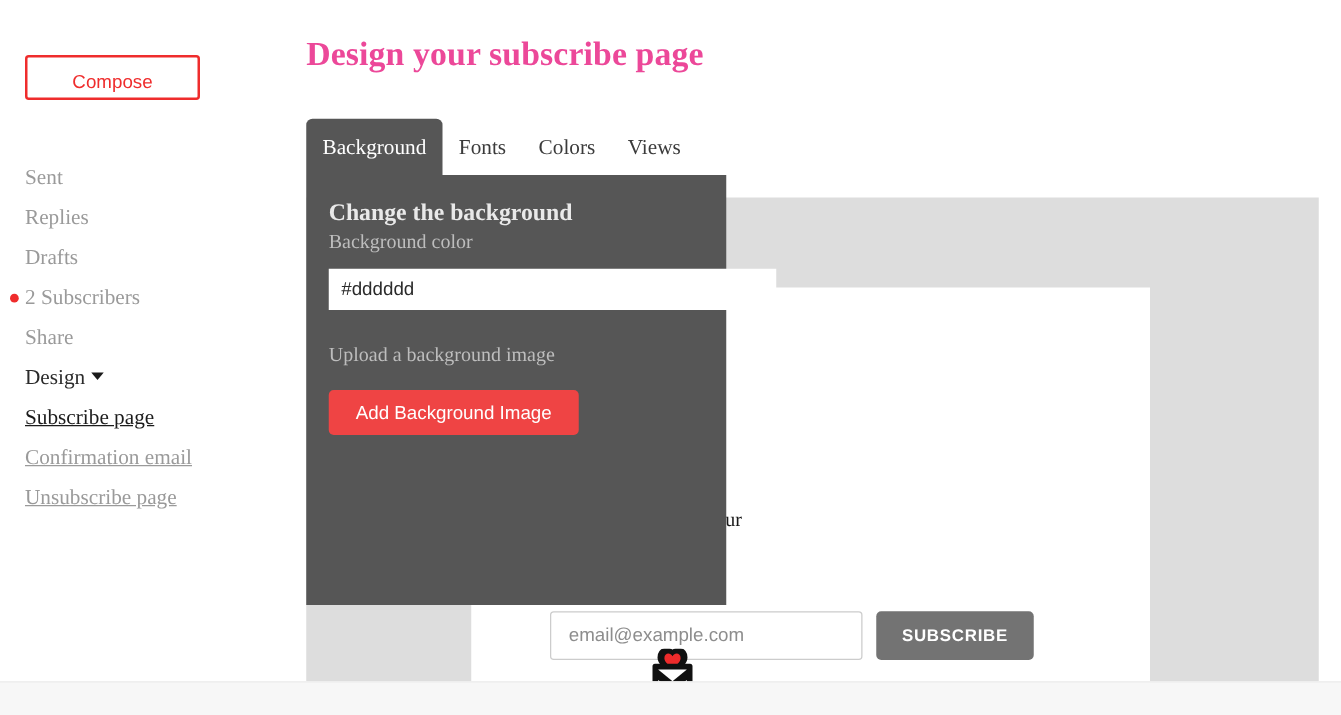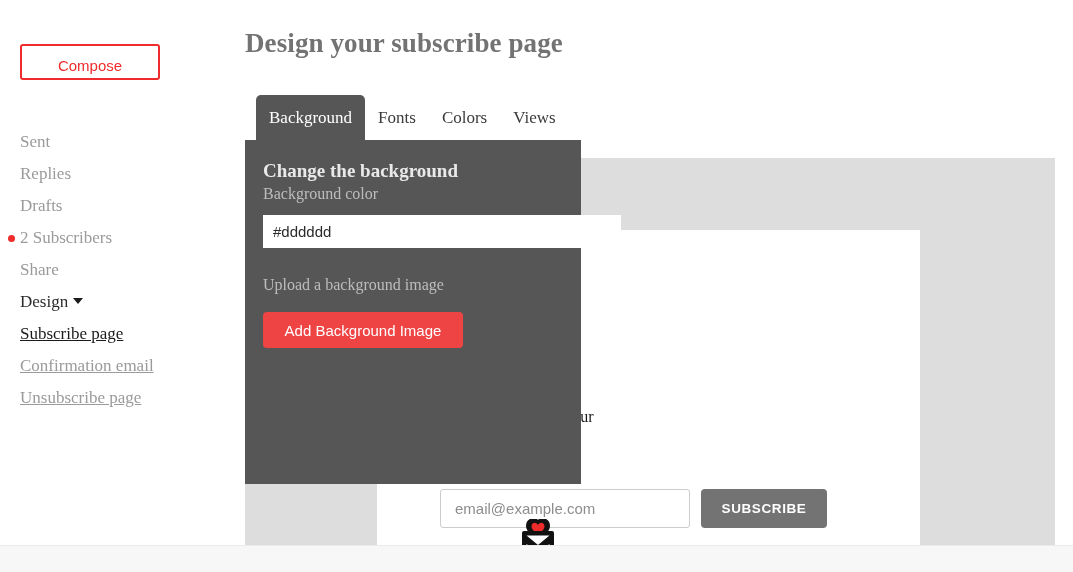--- a/index.html
+++ b/index.html
@@ -79,21 +79,21 @@
     border-top: 6px solid #1b1b1b;
   }
 
   
   #page-title {
     position: absolute;
     left: 245px;
     top: 10px;
     font-size: 27px;
     font-weight: bold;
-    color: #737373;
+    color: #ec4899;
     letter-spacing: 0.1px;
   }
 
   
   #preview-canvas {
     position: absolute;
     left: 245px;
     top: 158px;
     width: 810px;
     height: 387px;
@@ -186,21 +186,21 @@
   
   #design-panel {
     position: absolute;
     left: 245px;
     top: 95px;
     width: 336px;
     height: 389px;
   }
   #tab-strip {
     position: absolute;
-    left: 11px;
+    left: 0;
     top: 0;
     height: 45px;
     width: 336px;
     display: flex;
     align-items: flex-end;
   }
   .tab {
     font-size: 17px;
     line-height: 20px;
     padding: 13px 13px 12px 13px;

